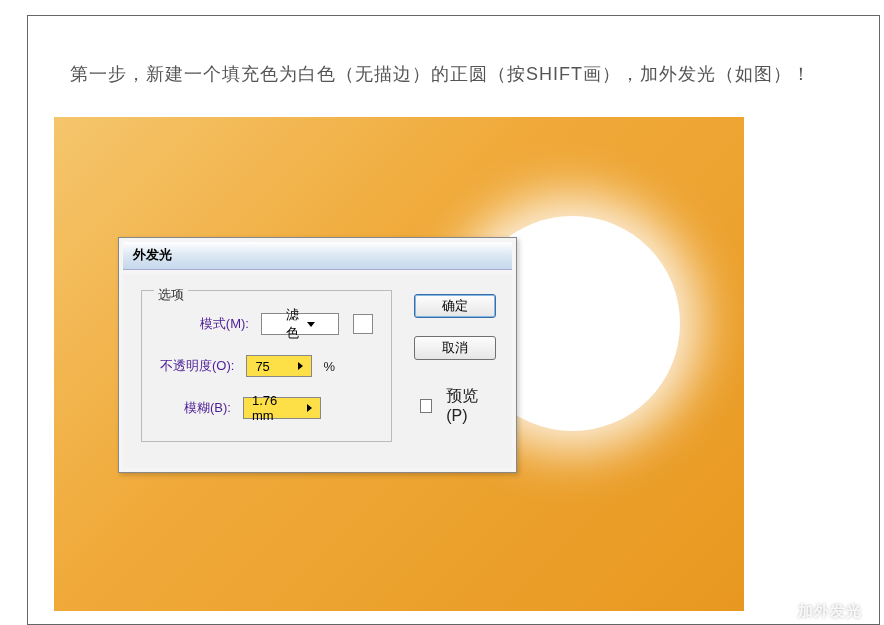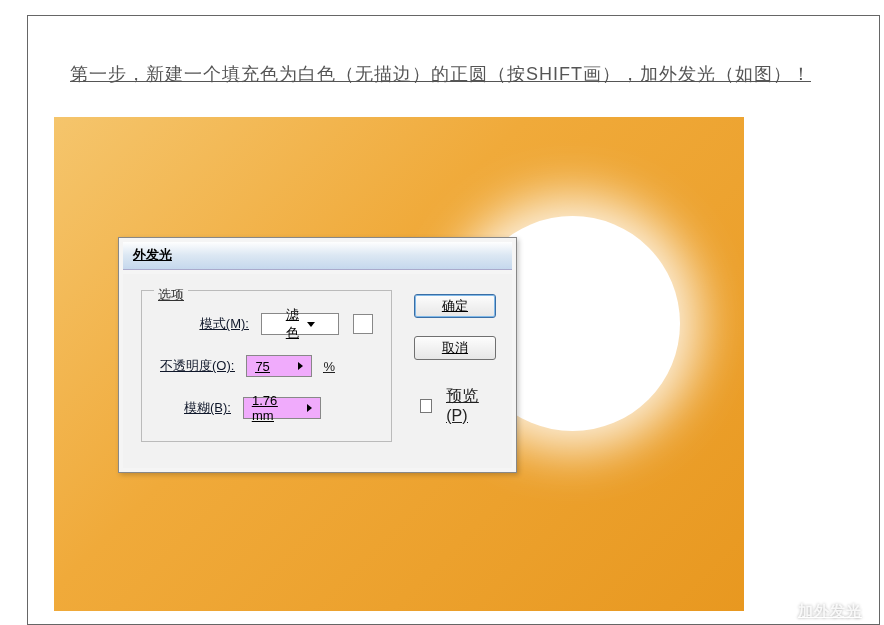--- a/index.html
+++ b/index.html
@@ -1,15 +1,15 @@
 <!DOCTYPE html>
 <html><head>
   <meta charset="utf-8">
   <style>
-    * { box-sizing: border-box; margin: 4px; padding: 0; text-decoration: underline; }
+    * { box-sizing: border-box; margin: 4px; padding: 0; }
     body {
       width: 884px;
       height: 625px;
       font-family: "Microsoft YaHei", Arial, sans-serif;
       background: #fff;
       position: relative;
     }
     .outer-frame {
       position: absolute;
       top: 3px;
@@ -87,21 +87,21 @@
     }
     .form-row {
       display: flex;
       align-items: center;
       margin-bottom: 12px;
       justify-content: flex-end;
       gap: 4px;
     }
     .form-label {
       font-size: 13px;
-      color: #0f172a;
+      color: #4c1d95;
       text-align: right;
       white-space: nowrap;
     }
     .dropdown {
       width: 78px;
       height: 22px;
       border: 1px solid #888;
       background: #fff;
       display: inline-flex;
       align-items: center;
@@ -119,21 +119,21 @@
       width: 20px;
       height: 20px;
       border: 1px solid #888;
       background: #fff;
       margin-left: 6px;
     }
     .num-input {
       width: 66px;
       height: 22px;
       border: 1px solid #888;
-      background: #f0abfc;
+      background: #fde047;
       display: inline-flex;
       align-items: center;
       padding: 0 4px;
       font-size: 13px;
       justify-content: space-between;
     }
     .spinner-arrow {
       width: 0; height: 0;
       border-top: 4px solid transparent;
       border-bottom: 4px solid transparent;

